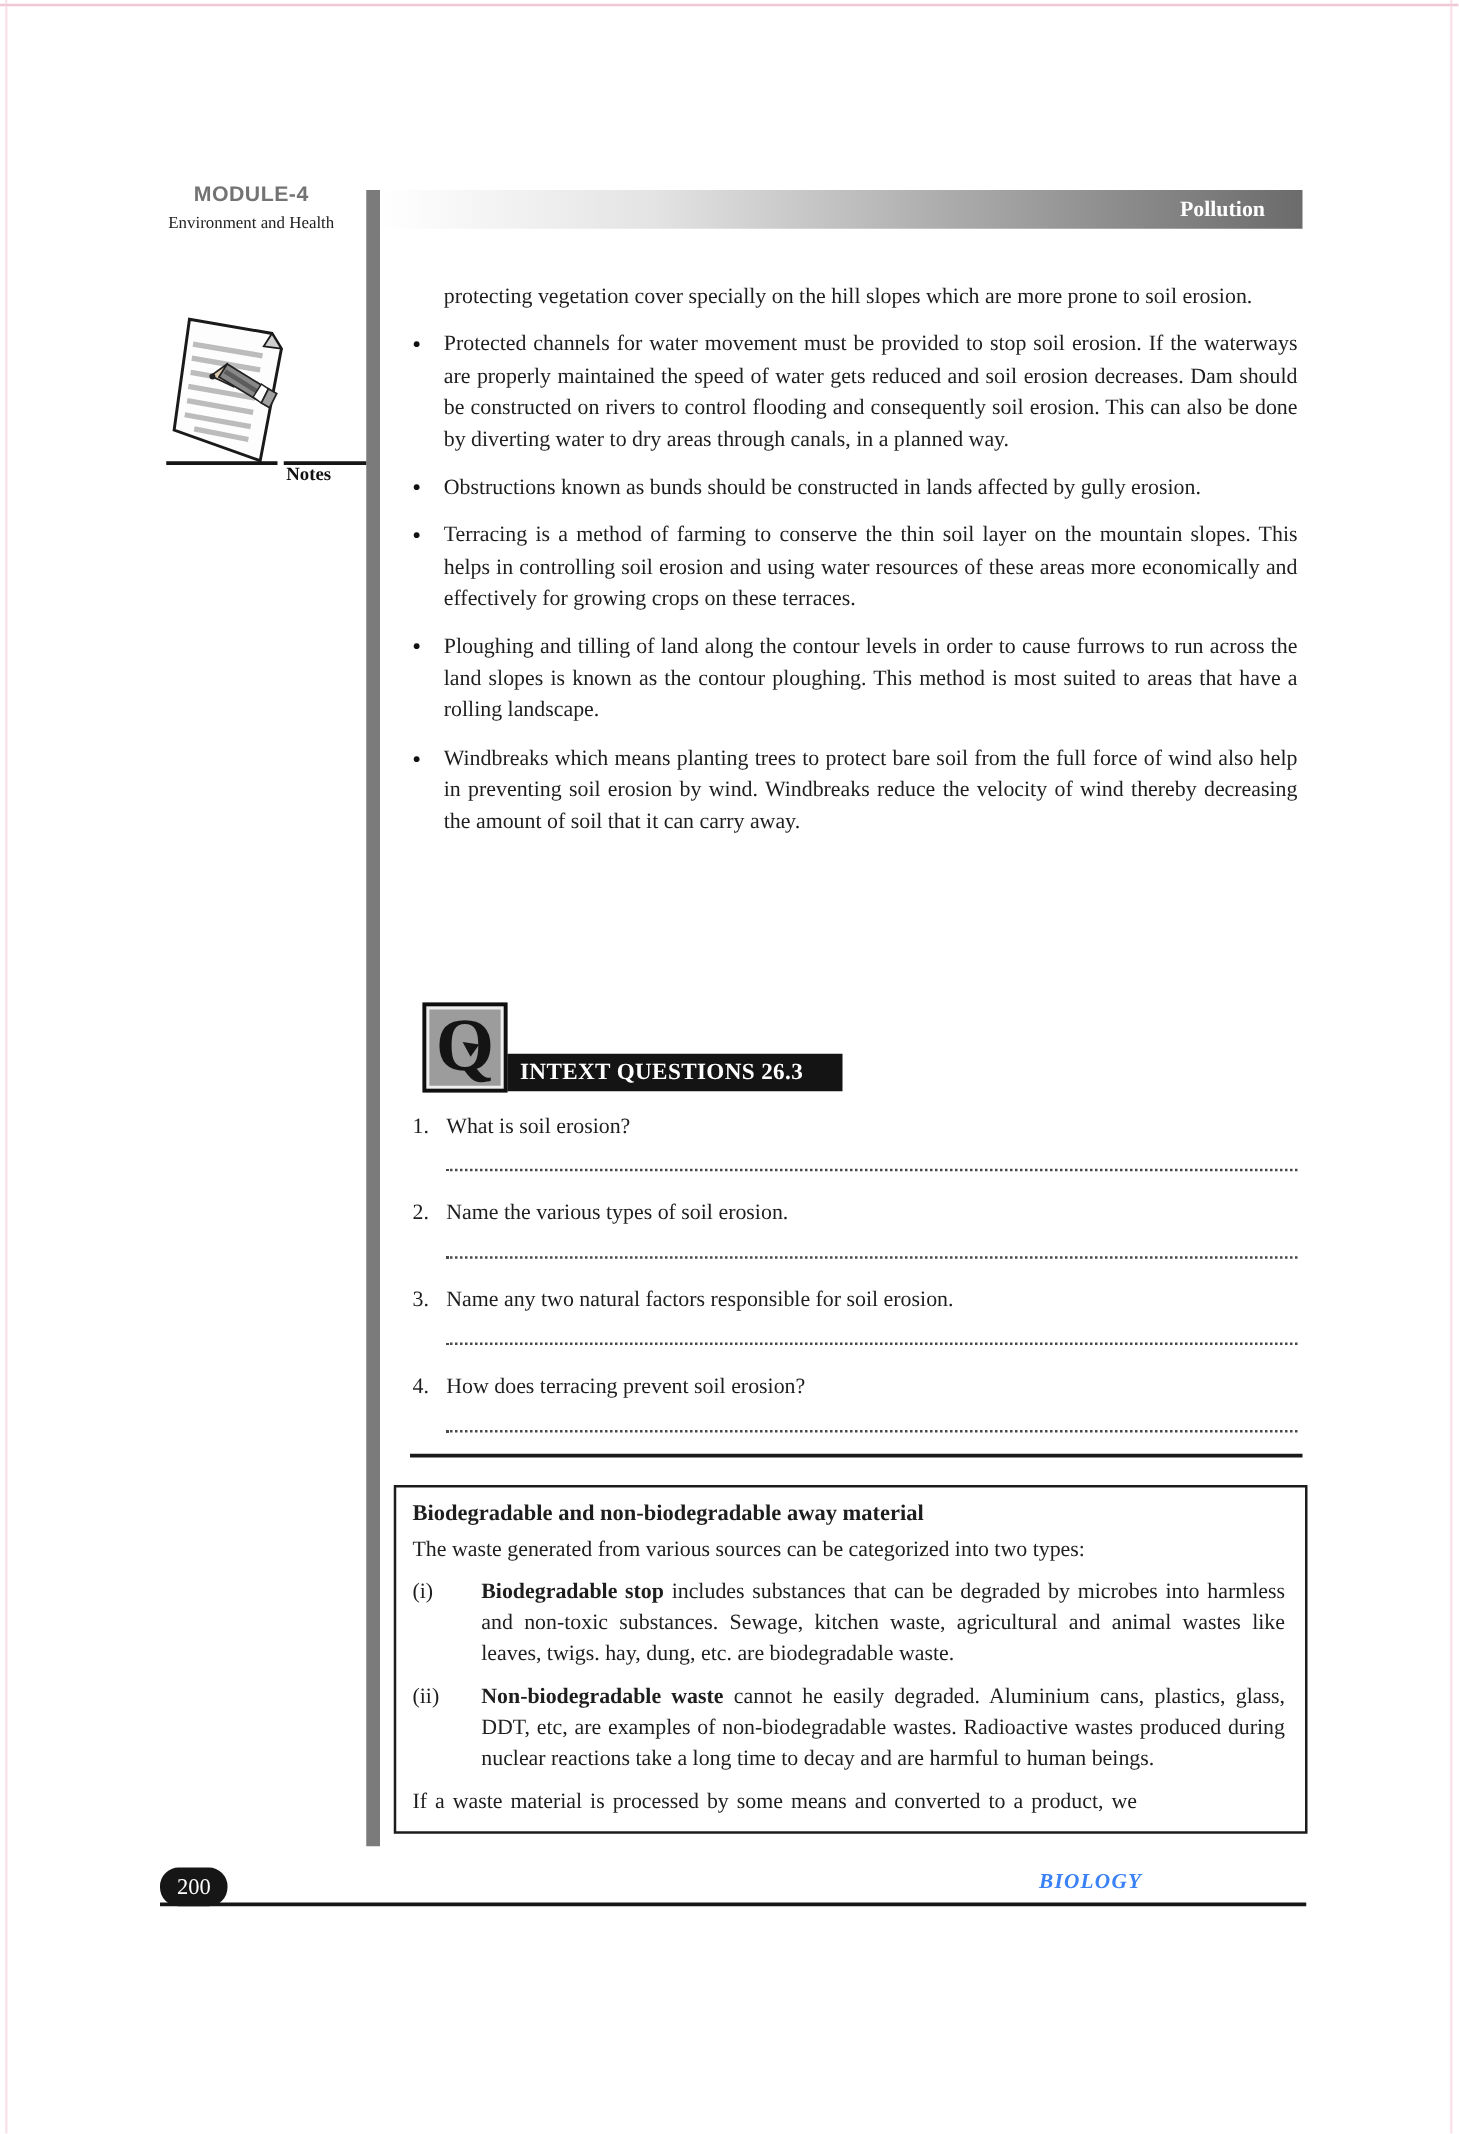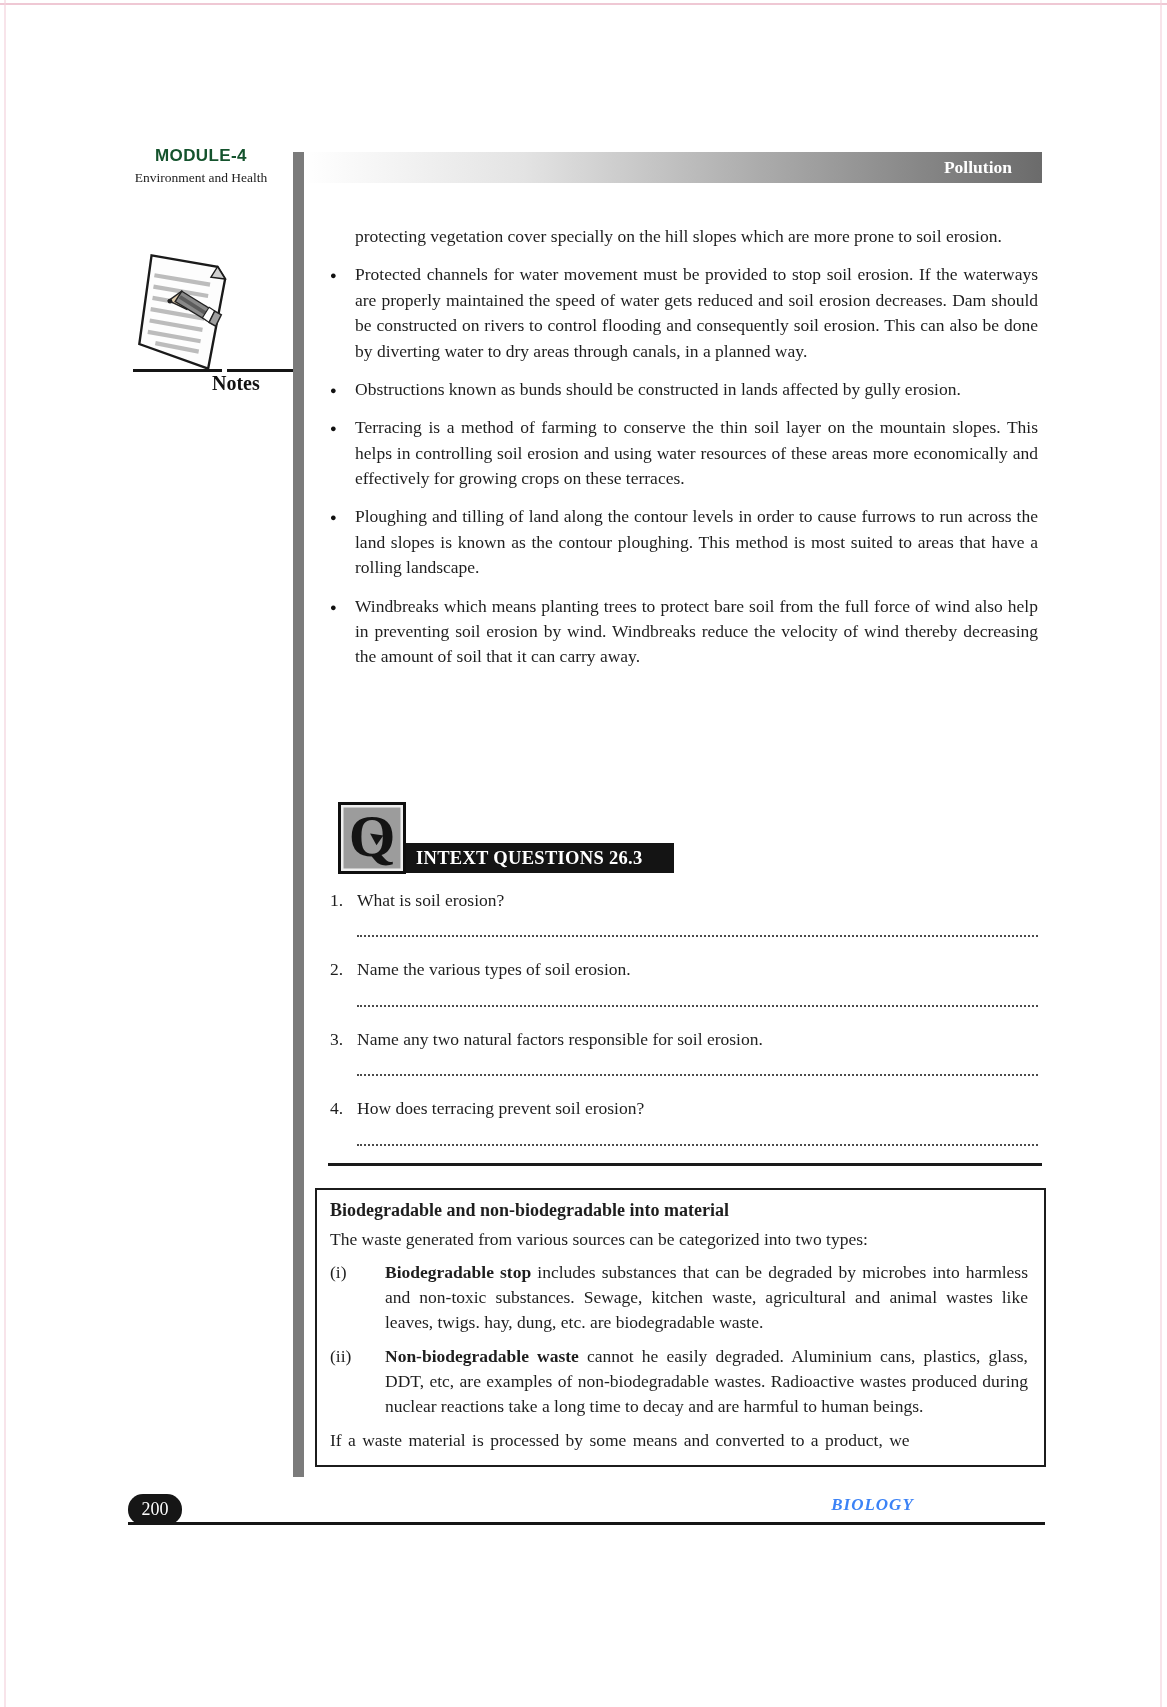--- a/index.html
+++ b/index.html
@@ -7,42 +7,42 @@
     position:relative; width:1167px; height:1707px; background:#ffffff;
     font-family:"Liberation Serif", serif; color:#1e1e1e; overflow:hidden;
   }
   
   .edge-top    { position:absolute; left:0; top:3px; width:1167px; height:2px; background:#eab6c6; opacity:.75; }
   .edge-left   { position:absolute; left:4px; top:0; width:2px; height:1707px; background:#f3d2dc; opacity:.6; }
   .edge-right  { position:absolute; left:1160px; top:0; width:2px; height:1707px; background:#f3d2dc; opacity:.6; }
 
   
   .module-block { position:absolute; left:121px; top:146px; width:160px; text-align:center; }
-  .module-title { font-family:"Liberation Sans", sans-serif; font-weight:700; font-size:17px; letter-spacing:.4px; color:#14532d; }
+  .module-title { font-family:"Liberation Sans", sans-serif; font-weight:700; font-size:17px; letter-spacing:.4px; color:#737373; }
   .module-sub   { font-size:13.5px; margin-top:4px; color:#222; }
 
   
   .vbar { position:absolute; left:293px; top:152px; width:11px; height:1325px; background:#7b7b7b; }
 
   
   .chapter-bar {
     position:absolute; left:304px; top:152px; width:738px; height:31px;
     background:linear-gradient(90deg,#ffffff 0%,#e3e3e3 30%,#ababab 62%,#6b6b6b 100%);
     text-align:right;
   }
   .chapter-title {
     position:absolute; right:30px; top:0; line-height:31px;
     color:#ffffff; font-weight:700; font-size:17.5px;
   }
 
   
   .notes-block { position:absolute; left:130px; top:246px; width:170px; height:145px; }
   .notes-rule-left  { position:absolute; left:3px;  top:123px; width:89px; height:2.5px; background:#151515; }
   .notes-rule-right { position:absolute; left:97px; top:123px; width:66px; height:2.5px; background:#151515; }
-  .notes-label { position:absolute; left:82px; top:126px; font-weight:700; font-size:20px; color:#111; }
+  .notes-label { position:absolute; left:99px; top:126px; font-weight:700; font-size:15px; color:#111; }
 
   
   .sec-bullets { position:absolute; left:330px; top:224px; width:708px; font-size:17.5px; line-height:1.45; }
   .intro { margin:0 0 0 25px; text-align:justify; }
   .bullet { display:flex; margin-top:13px; }
   .marker { flex:0 0 25px; font-size:11px; padding-top:6px; color:#111; }
   .btext  { flex:1; text-align:justify; }
 
   
   .sec-intext { position:absolute; left:330px; top:800px; width:708px; height:78px; }
@@ -201,21 +201,21 @@
         <span class="q-num">4.</span>
         <span class="q-text">How does terracing prevent soil erosion?</span>
       </div>
       <div class="dotline"></div>
     </div>
   </div>
 
   <div class="hr-line"></div>
 
   <div class="sec-box">
-    <div class="box-title">Biodegradable and non-biodegradable into material</div>
+    <div class="box-title">Biodegradable and non-biodegradable away material</div>
     <p class="box-intro">The waste generated from various sources can be categorized into two types:</p>
     <div class="box-item">
       <span class="bi-num">(i)</span>
       <div class="bi-text"><b>Biodegradable stop</b><span> includes substances that can be degraded by microbes into harmless and non-toxic substances. Sewage, kitchen waste, agricultural and animal wastes like leaves, twigs. hay, dung, etc. are biodegradable waste.</span></div>
     </div>
     <div class="box-item">
       <span class="bi-num">(ii)</span>
       <div class="bi-text"><b>Non-biodegradable waste</b><span> cannot he easily degraded. Aluminium cans, plastics, glass, DDT, etc, are examples of non-biodegradable wastes. Radioactive wastes produced during nuclear reactions take a long time to decay and are harmful to human beings.</span></div>
     </div>
     <p class="box-close">If a waste material is processed by some means and converted to a product, we</p>

